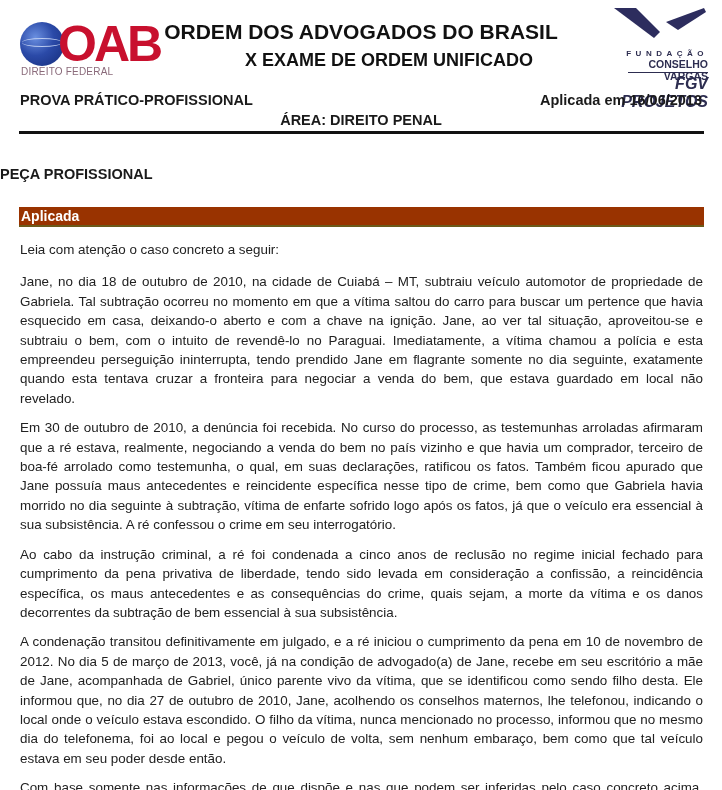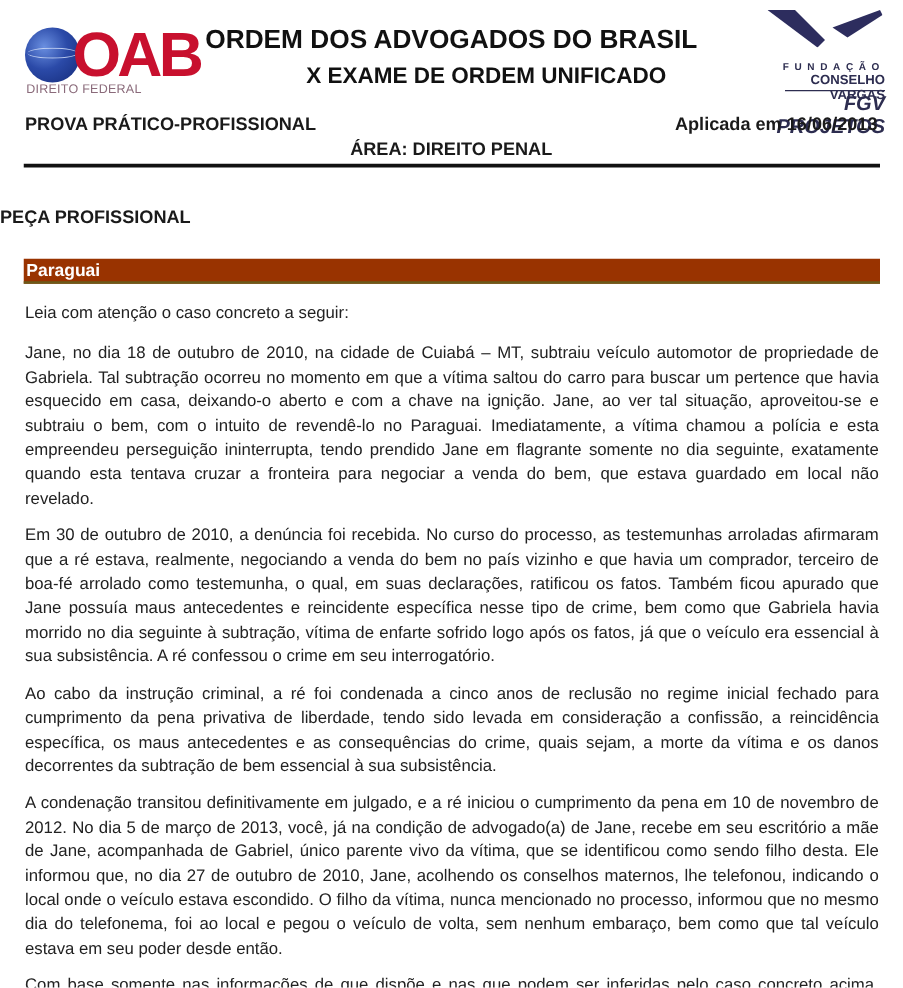--- a/index.html
+++ b/index.html
@@ -73,21 +73,21 @@
 </div>
 
 <div class="meta-left">PROVA PRÁTICO-PROFISSIONAL</div>
 <div class="meta-right">Aplicada em 16/06/2013</div>
 <div class="area">ÁREA: DIREITO PENAL</div>
 <div class="rule"></div>
 
 <div class="peca">PEÇA PROFISSIONAL</div>
 
 <div class="section-bar">
-  <span>Paraguai</span>
+  <span>Aplicada</span>
 </div>
 
 <div class="content">
   <p class="intro">Leia com atenção o caso concreto a seguir:</p>
   <p>Jane, no dia 18 de outubro de 2010, na cidade de Cuiabá – MT, subtraiu veículo automotor de propriedade de Gabriela. Tal subtração ocorreu no momento em que a vítima saltou do carro para buscar um pertence que havia esquecido em casa, deixando-o aberto e com a chave na ignição. Jane, ao ver tal situação, aproveitou-se e subtraiu o bem, com o intuito de revendê-lo no Paraguai. Imediatamente, a vítima chamou a polícia e esta empreendeu perseguição ininterrupta, tendo prendido Jane em flagrante somente no dia seguinte, exatamente quando esta tentava cruzar a fronteira para negociar a venda do bem, que estava guardado em local não revelado.</p>
   <p>Em 30 de outubro de 2010, a denúncia foi recebida. No curso do processo, as testemunhas arroladas afirmaram que a ré estava, realmente, negociando a venda do bem no país vizinho e que havia um comprador, terceiro de boa-fé arrolado como testemunha, o qual, em suas declarações, ratificou os fatos. Também ficou apurado que Jane possuía maus antecedentes e reincidente específica nesse tipo de crime, bem como que Gabriela havia morrido no dia seguinte à subtração, vítima de enfarte sofrido logo após os fatos, já que o veículo era essencial à sua subsistência. A ré confessou o crime em seu interrogatório.</p>
   <p>Ao cabo da instrução criminal, a ré foi condenada a cinco anos de reclusão no regime inicial fechado para cumprimento da pena privativa de liberdade, tendo sido levada em consideração a confissão, a reincidência específica, os maus antecedentes e as consequências do crime, quais sejam, a morte da vítima e os danos decorrentes da subtração de bem essencial à sua subsistência.</p>
   <p>A condenação transitou definitivamente em julgado, e a ré iniciou o cumprimento da pena em 10 de novembro de 2012. No dia 5 de março de 2013, você, já na condição de advogado(a) de Jane, recebe em seu escritório a mãe de Jane, acompanhada de Gabriel, único parente vivo da vítima, que se identificou como sendo filho desta. Ele informou que, no dia 27 de outubro de 2010, Jane, acolhendo os conselhos maternos, lhe telefonou, indicando o local onde o veículo estava escondido. O filho da vítima, nunca mencionado no processo, informou que no mesmo dia do telefonema, foi ao local e pegou o veículo de volta, sem nenhum embaraço, bem como que tal veículo estava em seu poder desde então.</p>
   <p>Com base somente nas informações de que dispõe e nas que podem ser inferidas pelo caso concreto acima, redija a peça cabível, excluindo a possibilidade de impetração de Habeas Corpus, sustentando, para tanto, as teses jurídicas pertinentes.</p>
 </div>

